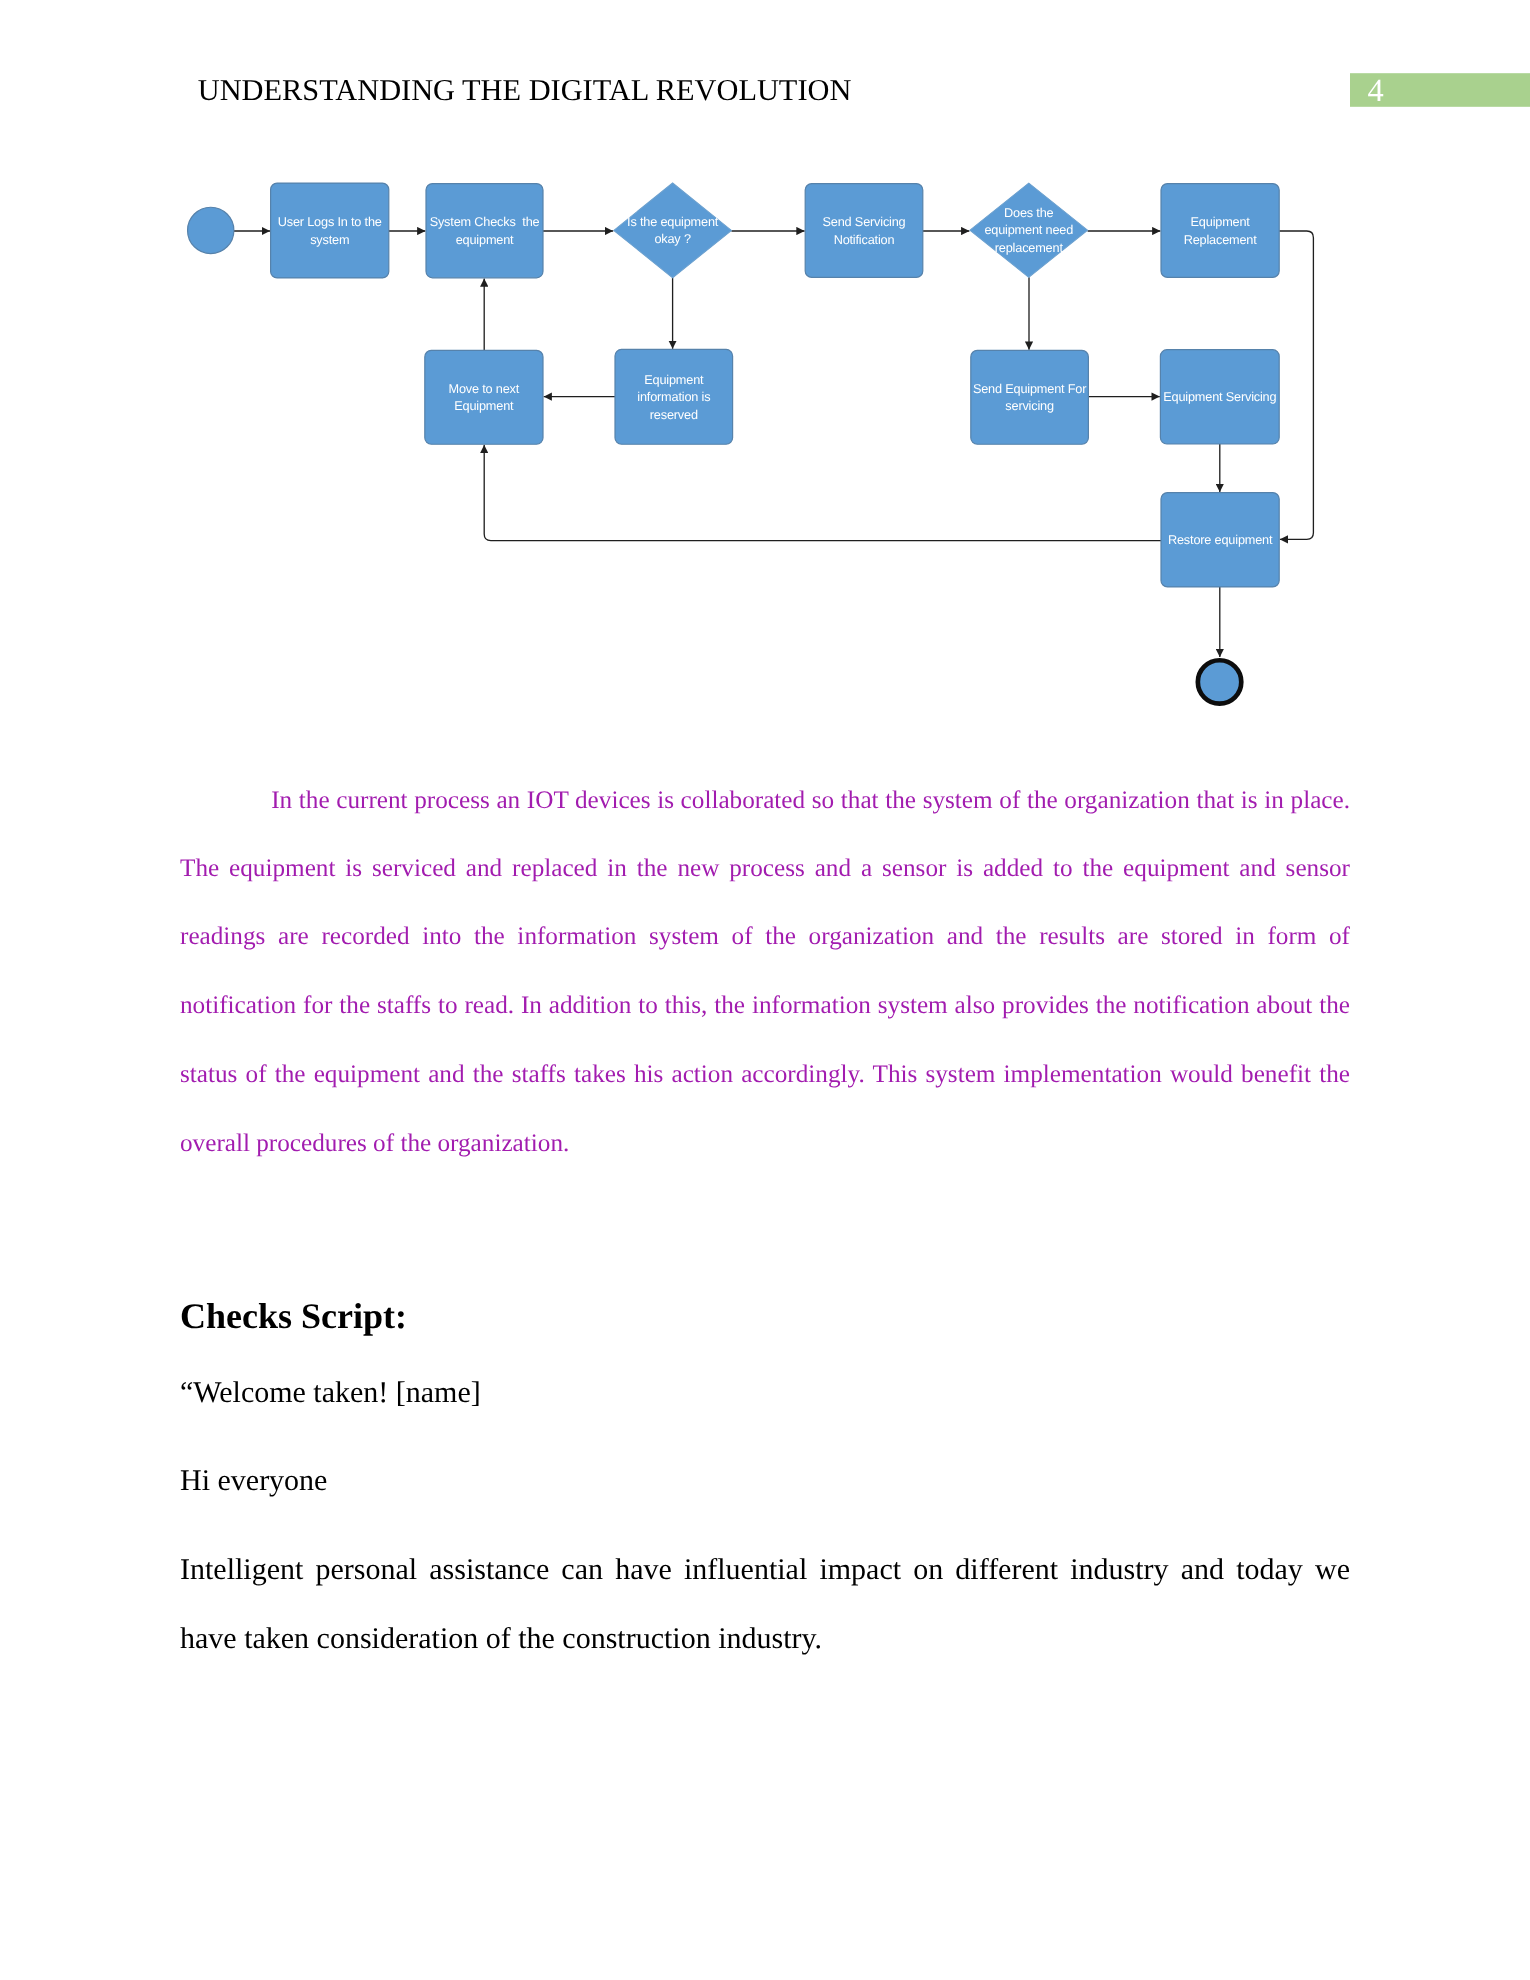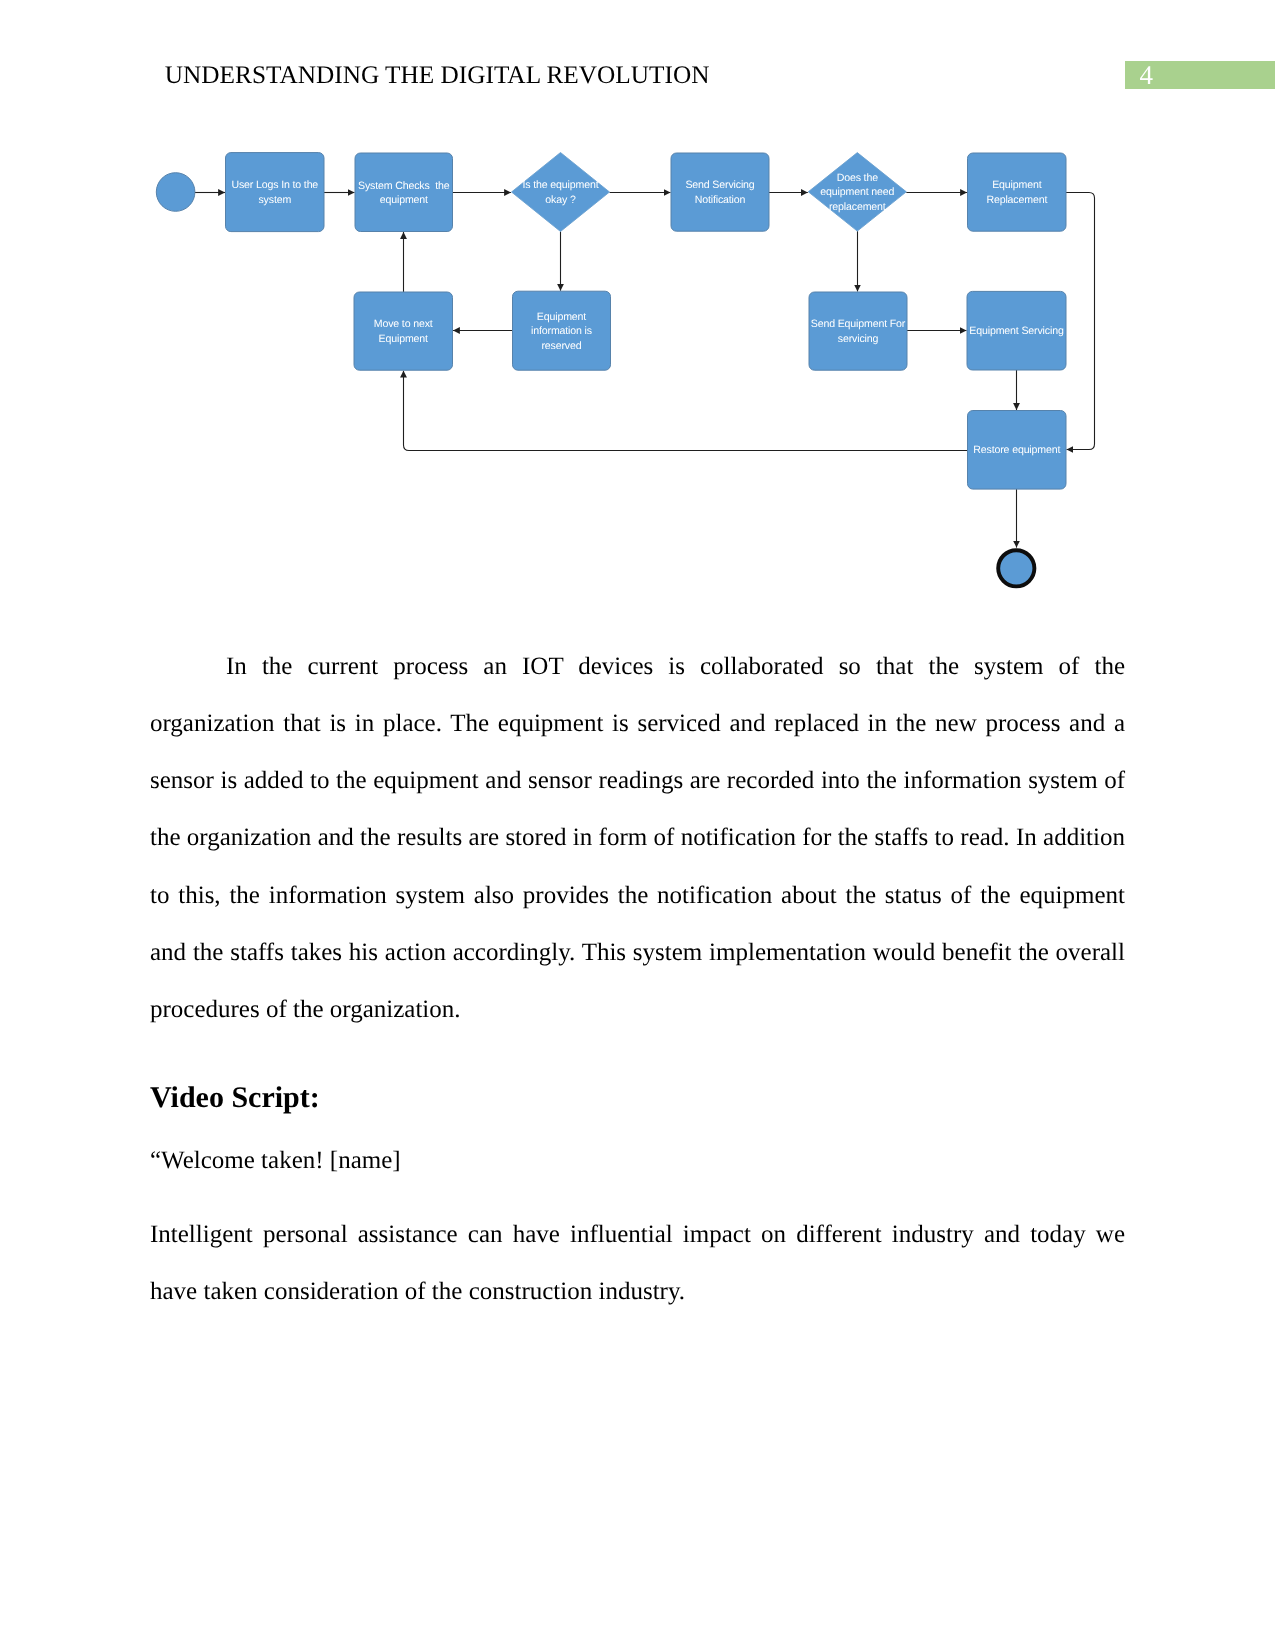--- a/index.html
+++ b/index.html
@@ -11,21 +11,21 @@
     text-rendering:geometricPrecision;
   }
   .page{position:absolute;left:0;top:0;width:1081px;height:1650px;
     -webkit-font-smoothing:antialiased;-moz-osx-font-smoothing:grayscale;
     transform:translateZ(0);}
   .hdr-title{position:absolute;left:164.8px;top:60.6px;font-size:25.3px;color:#000;white-space:nowrap;line-height:28px;}
   .pagenum-box{position:absolute;left:1125px;top:61px;width:150px;height:28px;background:#a9d18e;}
   .pagenum{position:absolute;left:1125px;top:61px;width:150px;height:28px;font-size:27px;color:#ffffff;
     display:flex;align-items:center;padding-left:14.6px;line-height:26px;}
   .flow{position:absolute;left:0;top:0;}
-  .body-text{position:absolute;left:150px;top:637.8px;width:975px;font-size:25.0px;line-height:57.2px;color:#000000;text-align:justify;}
+  .body-text{position:absolute;left:150px;top:637.8px;width:975px;font-size:21px;line-height:57.2px;color:#a21caf;text-align:justify;}
   .body-text p{margin:0;text-indent:76px;}
   h2.vs{position:absolute;left:150px;top:1080.7px;margin:0;font-size:30px;font-weight:bold;line-height:34px;color:#000;}
   .script{position:absolute;left:150px;top:1132px;width:975px;font-size:25.0px;line-height:57.2px;color:#000;}
   .script p{margin:0 0 16.6px 0;text-align:justify;}
   .script p:nth-child(3){margin-bottom:18.2px;}
   .script p:last-child{margin-bottom:0;}
   .nodelabel{font-family:"Liberation Sans",sans-serif;font-size:10.6px;fill:#ffffff;text-anchor:middle;letter-spacing:-0.15px;}
 </style>
 </head>
 <body>
@@ -102,18 +102,19 @@
 <rect x="967.5" y="410.5" width="98.5" height="78.6" rx="5.4" ry="5.4" fill="#5b9bd5" stroke="#5682ab" stroke-width="1.0"></rect>
 <text class="nodelabel" xml:space="preserve" x="1016.8" y="453.4"><tspan x="1016.8" dy="0.0">Restore equipment</tspan></text>
 </g>
 <g>
 <circle cx="1016.3" cy="568.3" r="18.1" fill="#5b9bd5" stroke="#0d0d0d" stroke-width="3.9"></circle>
 </g>
 </svg>
   <div class="body-text">
     <p>In the current process an IOT devices is collaborated so that the system of the organization that is in place. The equipment is serviced and replaced in the new process and a sensor is added to the equipment and sensor readings are recorded into the information system of the organization and the results are stored in form of notification for the staffs to read. In addition to this, the information system also provides the notification about the status of the equipment and the staffs takes his action accordingly. This system implementation would benefit the overall procedures of the organization.</p>
   </div>
-  <h2 class="vs">Video Script:</h2>
+  <h2 class="vs">Checks Script:</h2>
   <div class="script">
     <p>“Welcome taken! [name]</p>
+    <p>Hi everyone</p>
     <p>Intelligent personal assistance can have influential impact on different industry and today we have taken consideration of the construction industry.</p>
   </div>
 </div>
 
 </body></html>

